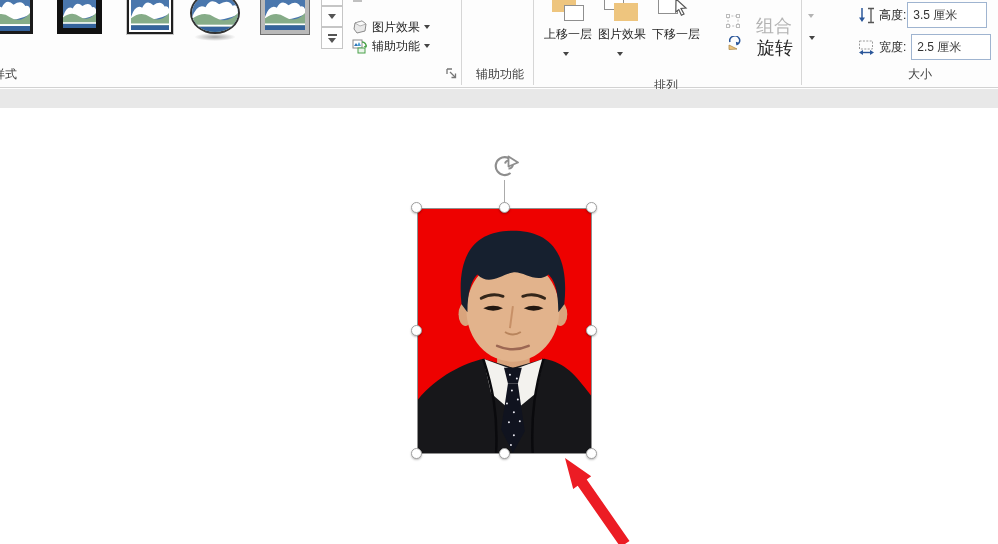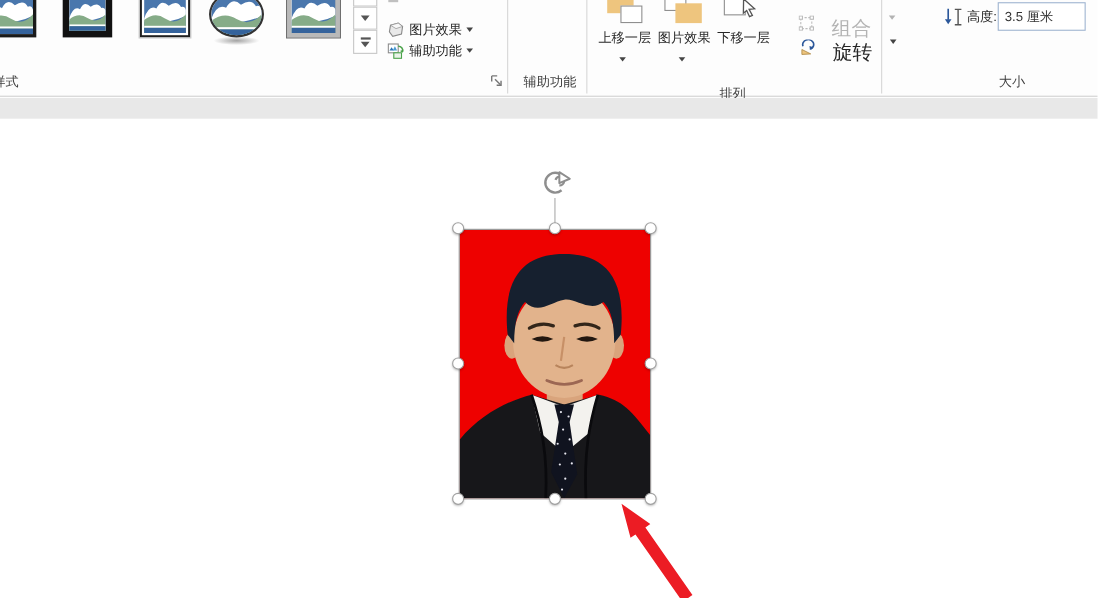--- a/index.html
+++ b/index.html
@@ -228,20 +228,30 @@
     <div class="spinrow" style="left:858px;top:2px;">
       <svg width="17" height="17" viewBox="0 0 17 17">
         <path d="M4,1 v10" stroke="#2b579a" stroke-width="1.5"></path>
         <path d="M4,15 l-3,-4.5 h6 z" fill="#2b579a"></path>
         <path d="M10,1.5 h6 M13,1.5 v14 M10,15.5 h6" stroke="#555" stroke-width="1.3" fill="none"></path>
       </svg>
       <span>高度:</span>
       <input class="spininput" style="margin-left: 1px;" readonly="" value="3.5 厘米">
     </div>
 
+    <div class="spinrow" style="left:858px;top:34px;">
+      <svg width="17" height="17" viewBox="0 0 17 17">
+        <rect x="1.5" y="2" width="13" height="8" fill="none" stroke="#9a9a9a" stroke-dasharray="2,1.4"></rect>
+        <path d="M4,13.5 h9" stroke="#2b579a" stroke-width="1.4"></path>
+        <path d="M1,13.5 l4,-2.4 v4.8 z" fill="#2b579a"></path>
+        <path d="M16,13.5 l-4,-2.4 v4.8 z" fill="#2b579a"></path>
+      </svg>
+      <span>宽度:</span>
+      <input class="spininput" style="margin-left: 5px;" readonly="" value="2.5 厘米">
+    </div>
 
     <div class="grouplabel" style="left:908px;">大小</div>
   </div>
 
   <div class="strip"></div>
 
   <div class="canvas"></div>
 
   <div class="stem"></div>
   <div class="rotate">

